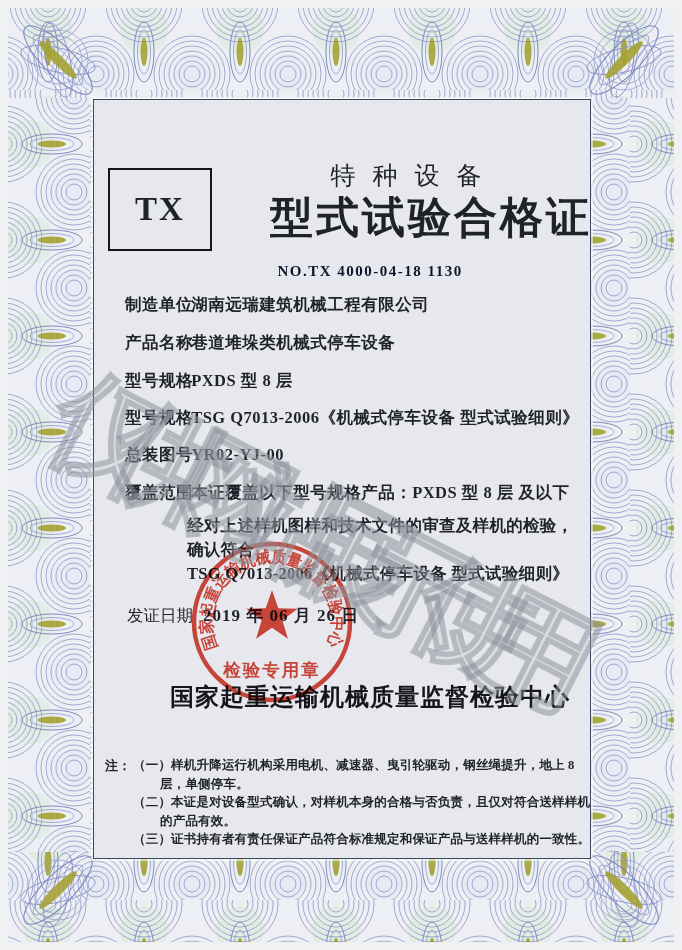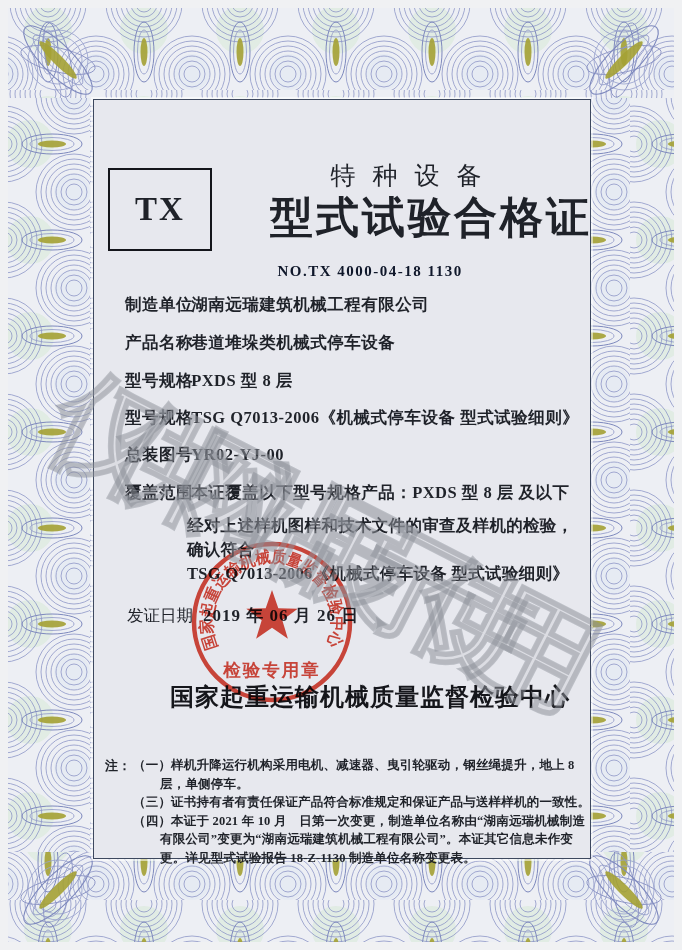--- a/index.html
+++ b/index.html
@@ -185,19 +185,19 @@
     </text>
     <polygon fill="#d93a2c" points="85,53 91.3,71.3 110.7,71.7 95.3,83.3 100.9,101.8 85,90.8 69.1,101.8 74.7,83.3 59.3,71.7 78.7,71.3"></polygon>
     <text x="85" y="139" text-anchor="middle" font-size="17.5" font-weight="700" letter-spacing="2" fill="#d93a2c" font-family="Liberation Serif, DejaVu Serif, serif">检验专用章</text>
   </svg>
 
   <div class="abs issuer">国家起重运输机械质量监督检验中心</div>
 
   <div class="abs notes-label">注：</div>
   <div class="abs notes">
     <div class="note">（一）样机升降运行机构采用电机、减速器、曳引轮驱动，钢丝绳提升，地上 8 层，单侧停车。</div>
+    <div class="note">（二）本证是对设备型式确认，对样机本身的合格与否负责，且仅对符合送样样机的产品有效。</div>
     <div class="note">（三）证书持有者有责任保证产品符合标准规定和保证产品与送样样机的一致性。</div>
-    <div class="note">（四）本证于 2021 年 10 月　日第一次变更，制造单位名称由“湖南远瑞机械制造有限公司”变更为“湖南远瑞建筑机械工程有限公司”。本证其它信息未作变更。详见型式试验报告 18-Z-1130 制造单位名称变更表。</div>
   </div>
 
   <div class="abs watermark">仅供网站展示使用</div>
 
 </div>
 
 </body></html>

